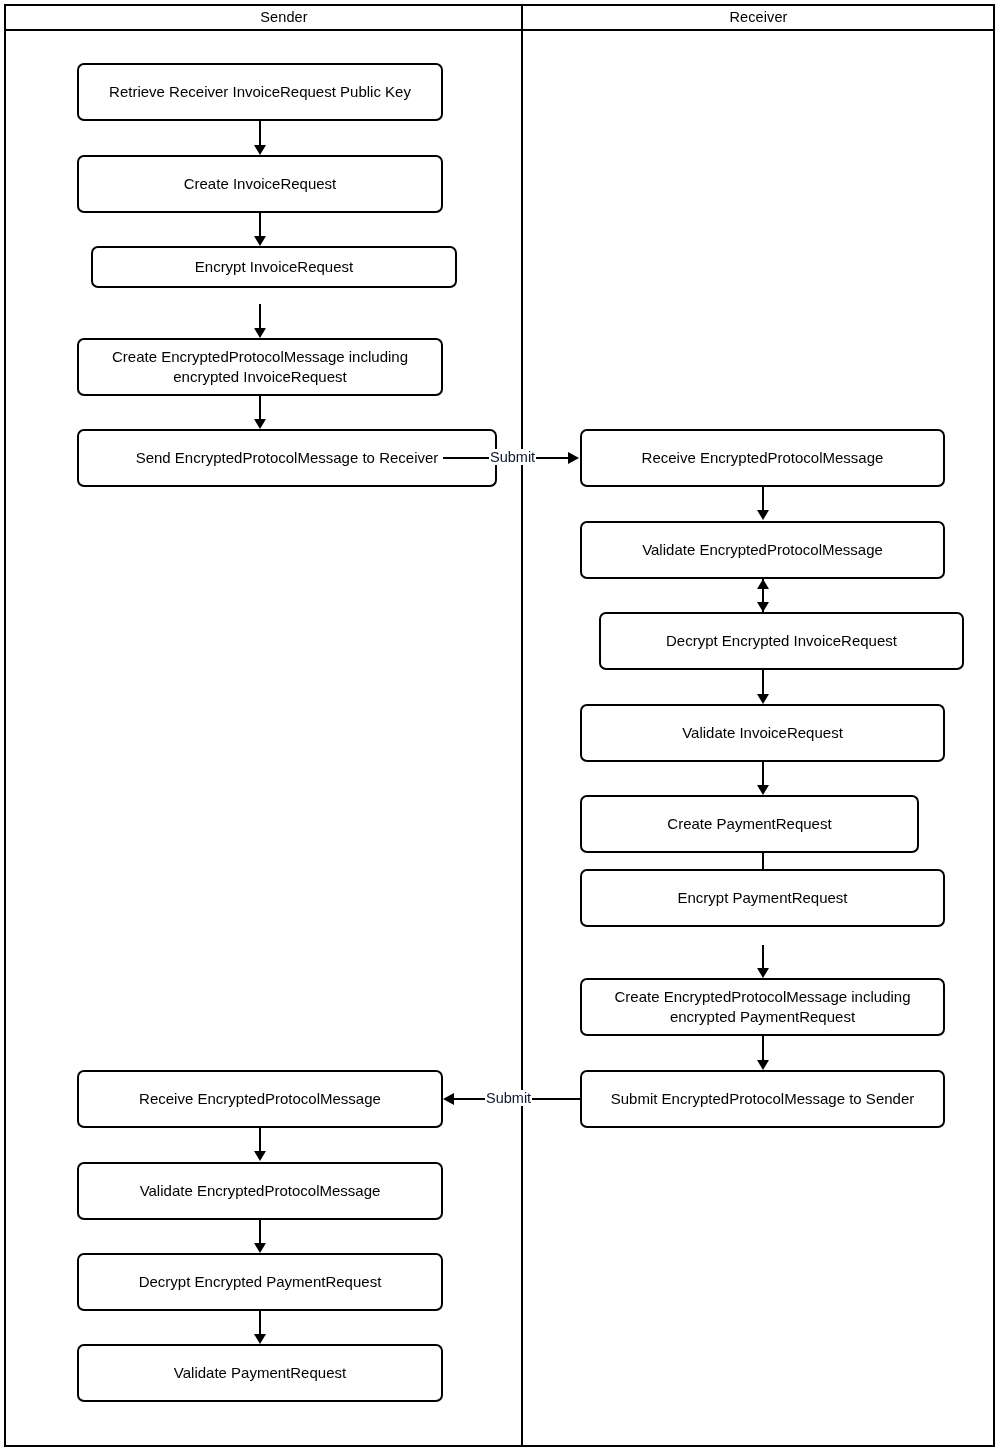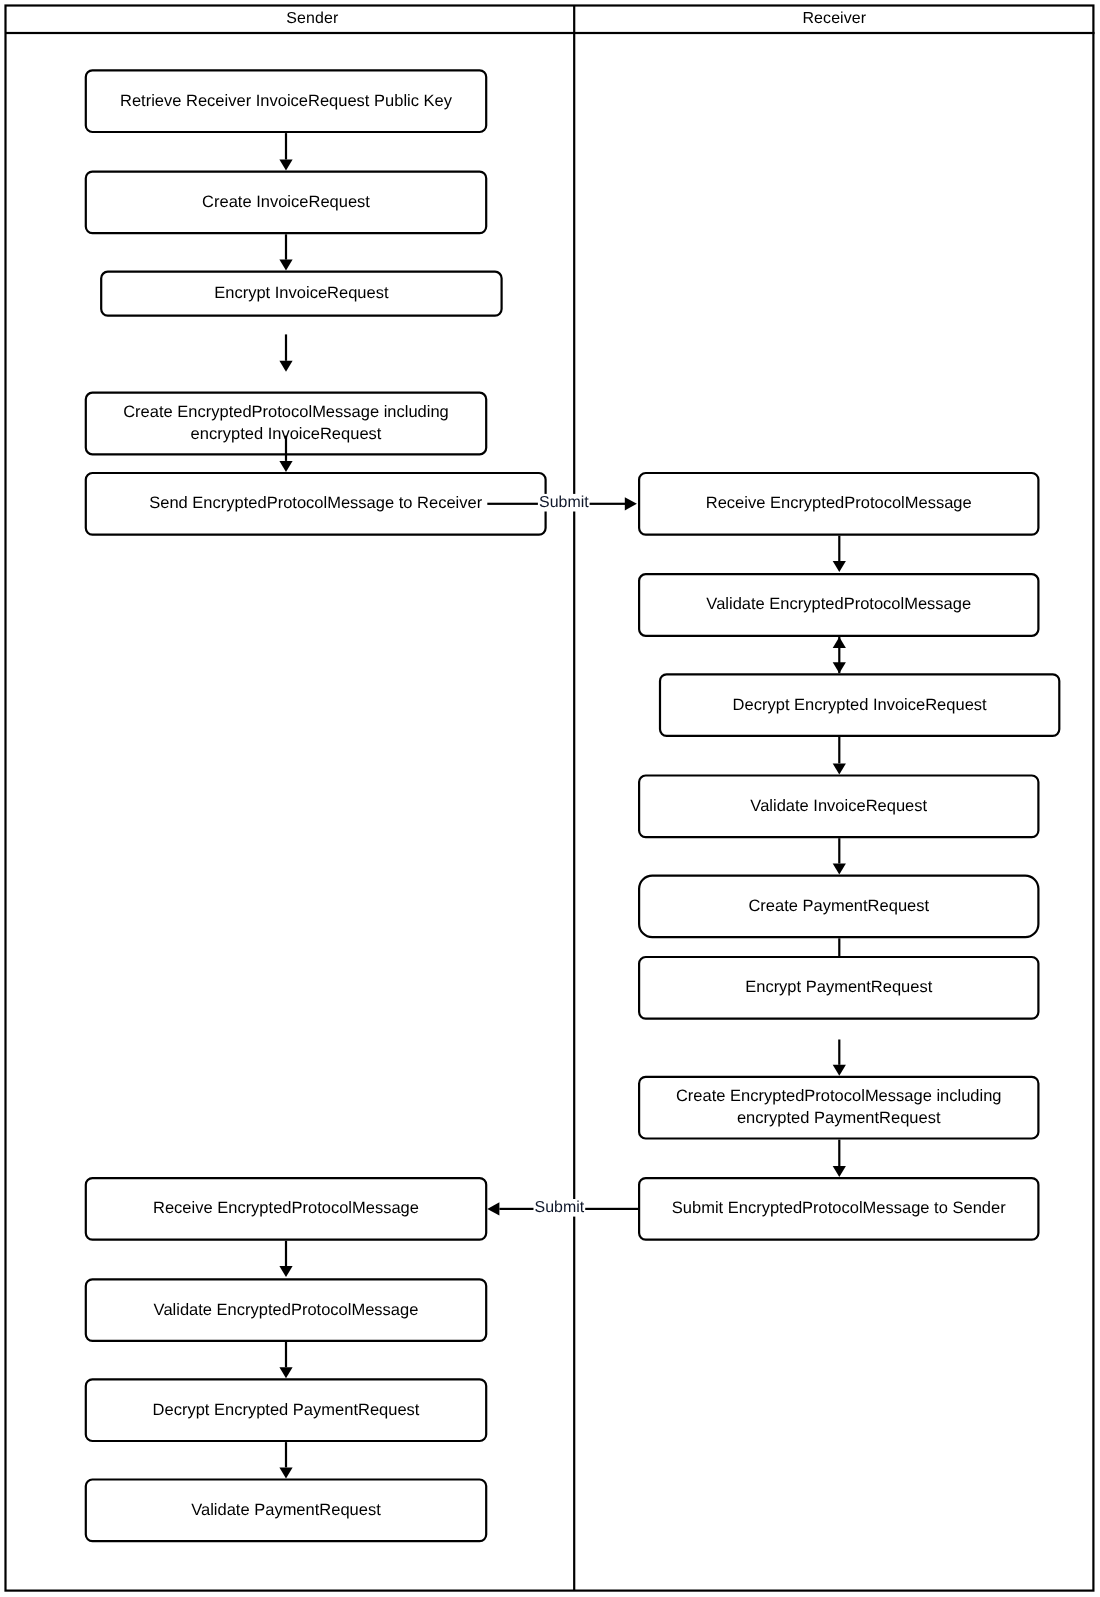--- a/index.html
+++ b/index.html
@@ -154,21 +154,21 @@
   <div class="vconn" style="left:259px; top:213px; height:23px;"></div>
   <div class="arrowhead-down" style="left:254px; top:236px;"></div>
 
   <div class="node" style="left:77px; top:246px; width:366px; height:42px;margin-left:14px;">
     <span class="node-label">Encrypt InvoiceRequest</span>
   </div>
 
   <div class="vconn" style="left:259px; top:304px; height:24px;"></div>
   <div class="arrowhead-down" style="left:254px; top:328px;"></div>
 
-  <div class="node" style="left:77px; top:338px; width:366px; height:58px;margin-top:18px;">
+  <div class="node" style="left:77px; top:338px; width:366px; height:58px;">
     <span class="node-label">Create EncryptedProtocolMessage including encrypted InvoiceRequest</span>
   </div>
 
   <div class="vconn" style="left:259px; top:396px; height:23px;"></div>
   <div class="arrowhead-down" style="left:254px; top:419px;"></div>
 
   <div class="node" style="left:77px; top:429px; width:420px; height:58px;">
     <span class="node-label">Send EncryptedProtocolMessage to Receiver</span>
   </div>
 
@@ -198,21 +198,21 @@
   <div class="vconn" style="left:762px; top:670px; height:24px;"></div>
   <div class="arrowhead-down" style="left:757px; top:694px;"></div>
 
   <div class="node" style="left:580px; top:704px; width:365px; height:58px;">
     <span class="node-label">Validate InvoiceRequest</span>
   </div>
 
   <div class="vconn" style="left:762px; top:762px; height:23px;"></div>
   <div class="arrowhead-down" style="left:757px; top:785px;"></div>
 
-  <div class="node" style="left:580px; top:795px; width:365px; height:58px;border-radius:13px;">
+  <div class="node" style="left:580px; top:795px; width:339px; height:58px;">
     <span class="node-label">Create PaymentRequest</span>
   </div>
 
   <div class="vconn" style="left:762px; top:853px; height:24px;"></div>
   <div class="arrowhead-down" style="left:757px; top:877px;"></div>
 
   <div class="node" style="left:580px; top:869px; width:365px; height:58px;">
     <span class="node-label">Encrypt PaymentRequest</span>
   </div>
 

